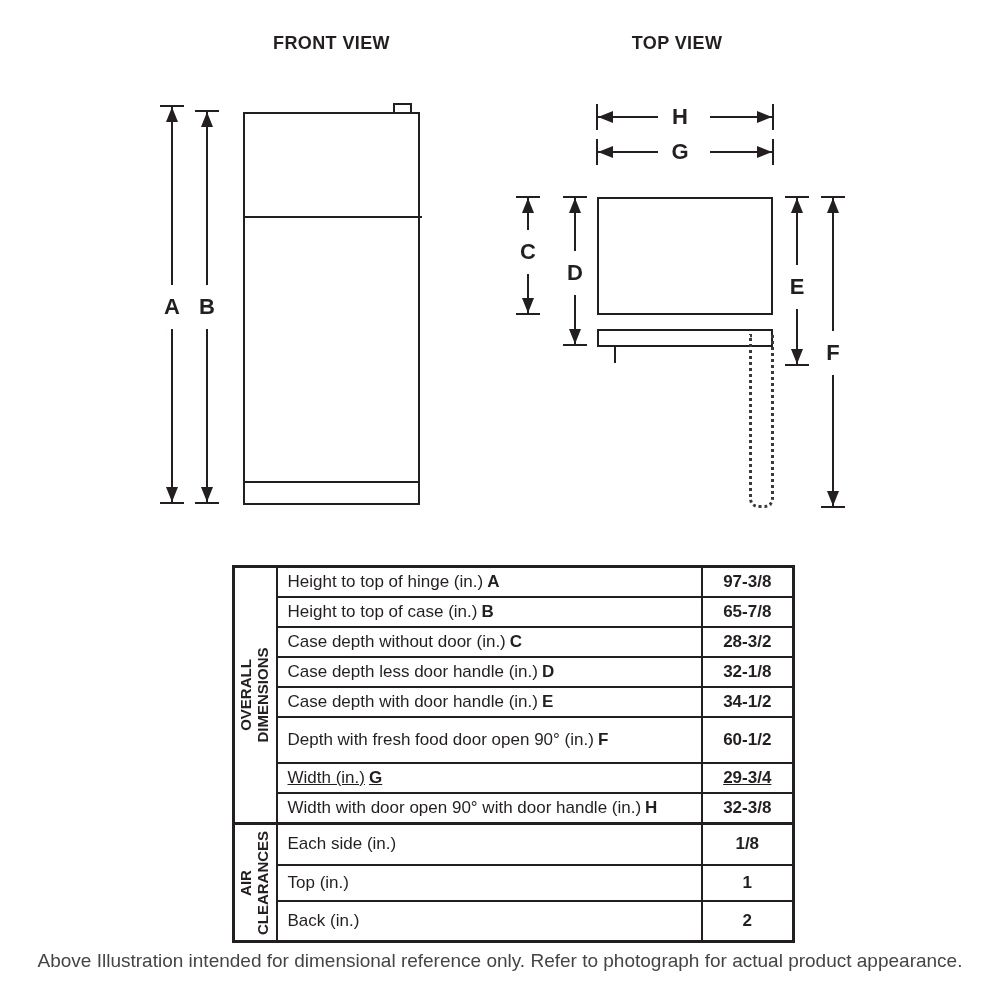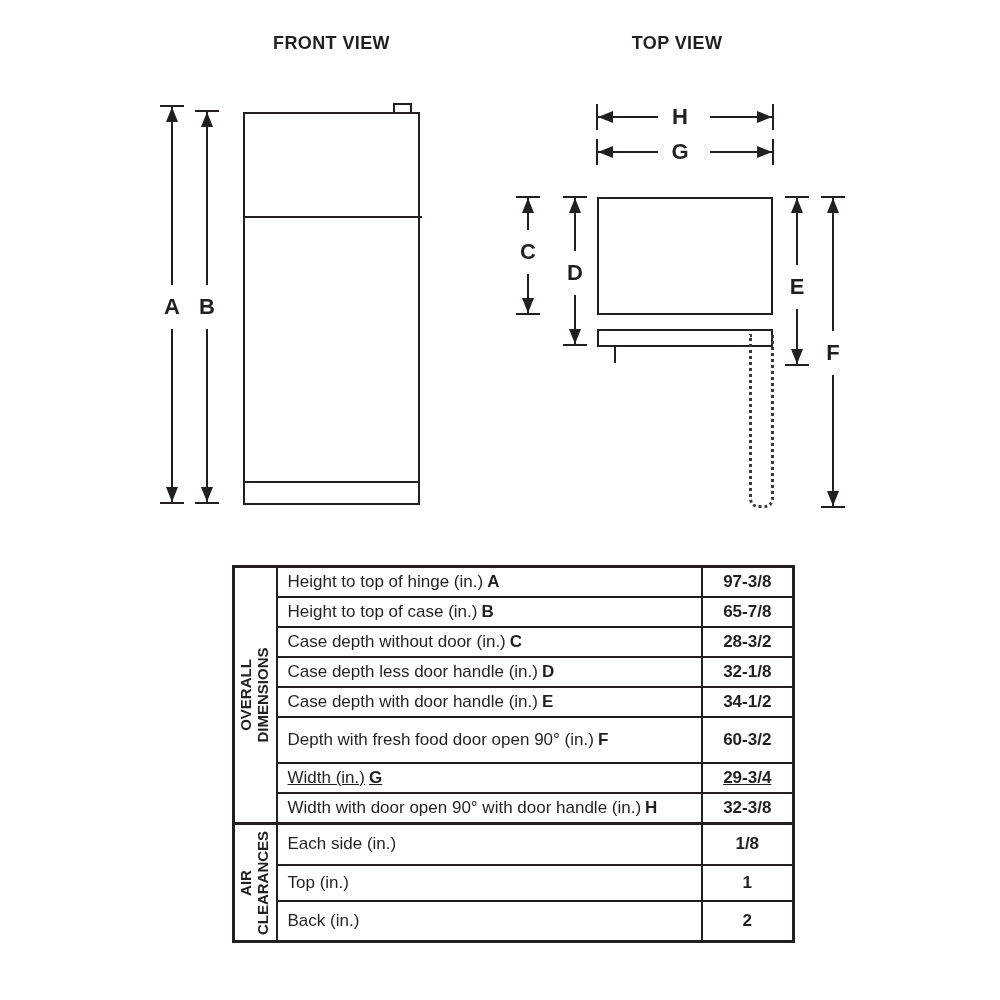--- a/index.html
+++ b/index.html
@@ -180,21 +180,21 @@
       <tr style="height:30px;">
         <td class="c-label"><span>Case depth less door handle (in.)</span><b class="dim-letter">D</b></td>
         <td class="c-value">32-1/8</td>
       </tr>
       <tr style="height:24px;">
         <td class="c-label"><span>Case depth with door handle (in.)</span><b class="dim-letter">E</b></td>
         <td class="c-value">34-1/2</td>
       </tr>
       <tr style="height:46px;">
         <td class="c-label"><span>Depth with fresh food door open 90° (in.)</span><b class="dim-letter">F</b></td>
-        <td class="c-value">60-3/2</td>
+        <td class="c-value">60-1/2</td>
       </tr>
       <tr style="height:24px;text-decoration:underline;">
         <td class="c-label"><span>Width (in.)</span><b class="dim-letter">G</b></td>
         <td class="c-value">29-3/4</td>
       </tr>
       <tr style="height:30px;">
         <td class="c-label"><span>Width with door open 90° with door handle (in.)</span><b class="dim-letter">H</b></td>
         <td class="c-value">32-3/8</td>
       </tr>
 
@@ -209,14 +209,15 @@
         <td class="c-label"><span>Top (in.)</span><b class="dim-letter"></b></td>
         <td class="c-value">1</td>
       </tr>
       <tr style="height:41px;">
         <td class="c-label"><span>Back (in.)</span><b class="dim-letter"></b></td>
         <td class="c-value">2</td>
       </tr>
     </tbody>
   </table>
 
+  <div class="caption">Above Illustration intended for dimensional reference only. Refer to photograph for actual product appearance.</div>
 
 </div>
 
 </body></html>

